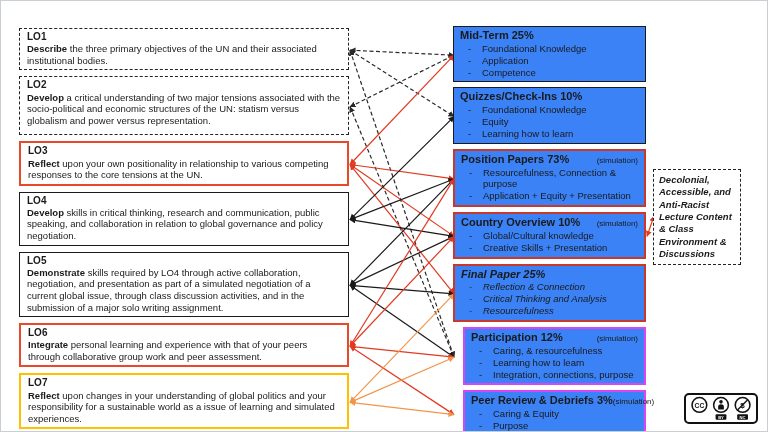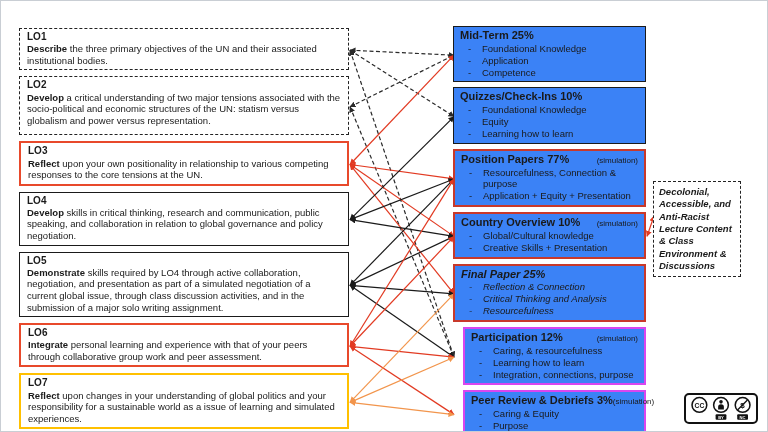--- a/index.html
+++ b/index.html
@@ -29,21 +29,21 @@
   .as-black{border:1.7px solid #1a1a1a;}
   .as-red{border:2px solid #c8392b;}
   .as-orange{border:2px solid #d946ef;margin-left:10px;}
   .as-header{display:flex;justify-content:space-between;align-items:baseline;}
   .as-title{font-weight:bold;font-size:11px;white-space:nowrap;}
   .as-tag{font-size:8px;white-space:nowrap;}
   .as-item{display:flex;margin-left:8px;}
   .as-item .dash{width:14px;flex:none;}
   .as-item .it-text{flex:1;}
   .side-note{
-    position:absolute;left:652px;top:180px;width:88px;z-index:2;
+    position:absolute;left:652px;top:168px;width:88px;z-index:2;
     box-sizing:border-box;border:1.6px dashed #222;background:#fff;
     padding:4px 5px;font-size:9.5px;line-height:1.3;font-style:italic;font-weight:bold;
   }
   .cc-badge{
     position:absolute;right:9px;bottom:7px;width:74px;height:31px;z-index:2;
     box-sizing:border-box;border:2px solid #111;border-radius:5px;background:#fff;
   }
   .cc-badge svg{display:block;width:100%;height:100%;}
 </style>
 </head>
@@ -153,21 +153,21 @@
       <span class="it-text">Equity</span>
     </div>
           <div class="as-item">
       <span class="dash">-</span>
       <span class="it-text">Learning how to learn</span>
     </div>
         </div>
     </div>
       <div class="as-box as-red" id="node-position" style="min-height: 50px;">
       <div class="as-header">
-        <span class="as-title">Position Papers 77%</span>
+        <span class="as-title">Position Papers 73%</span>
         <span class="as-tag">(simulation)</span>
       </div>
       <div class="as-items">
           <div class="as-item">
       <span class="dash">-</span>
       <span class="it-text">Resourcefulness, Connection &amp; purpose</span>
     </div>
           <div class="as-item">
       <span class="dash">-</span>
       <span class="it-text">Application + Equity + Presentation</span>

